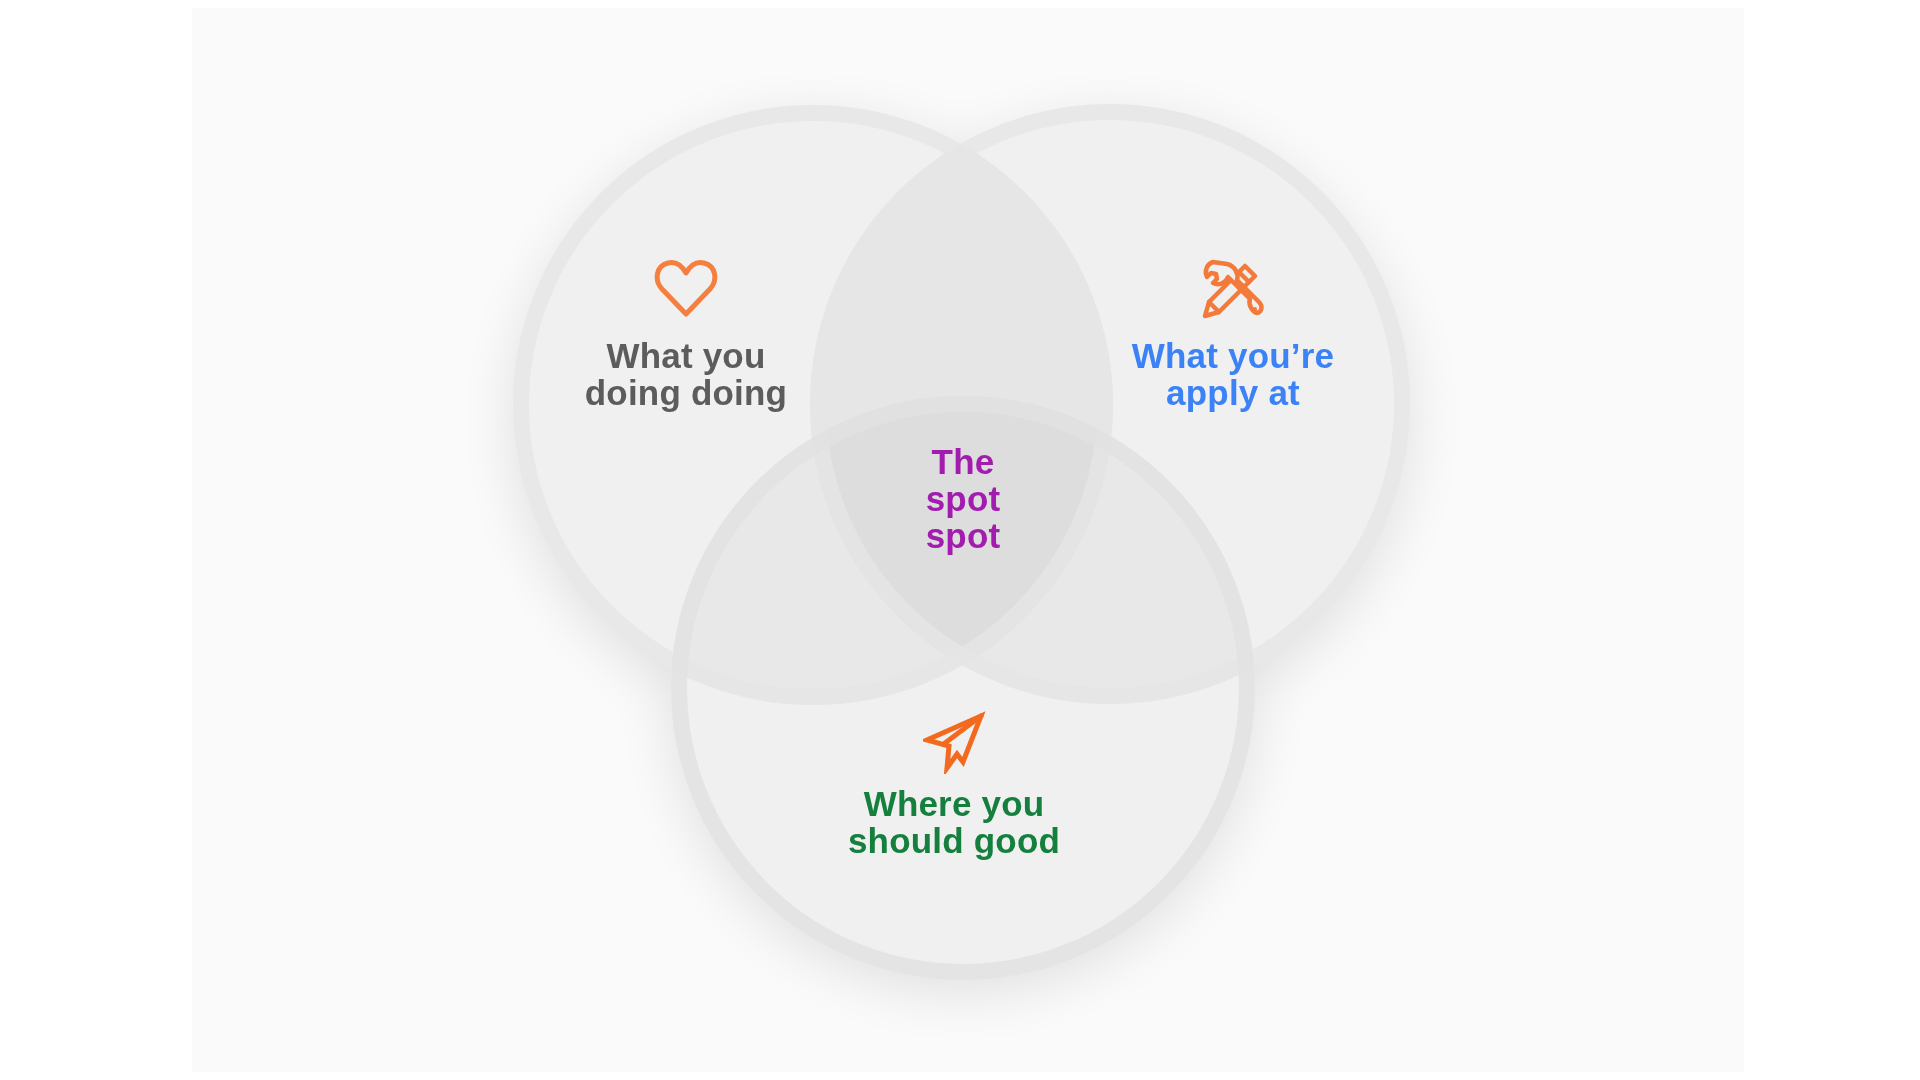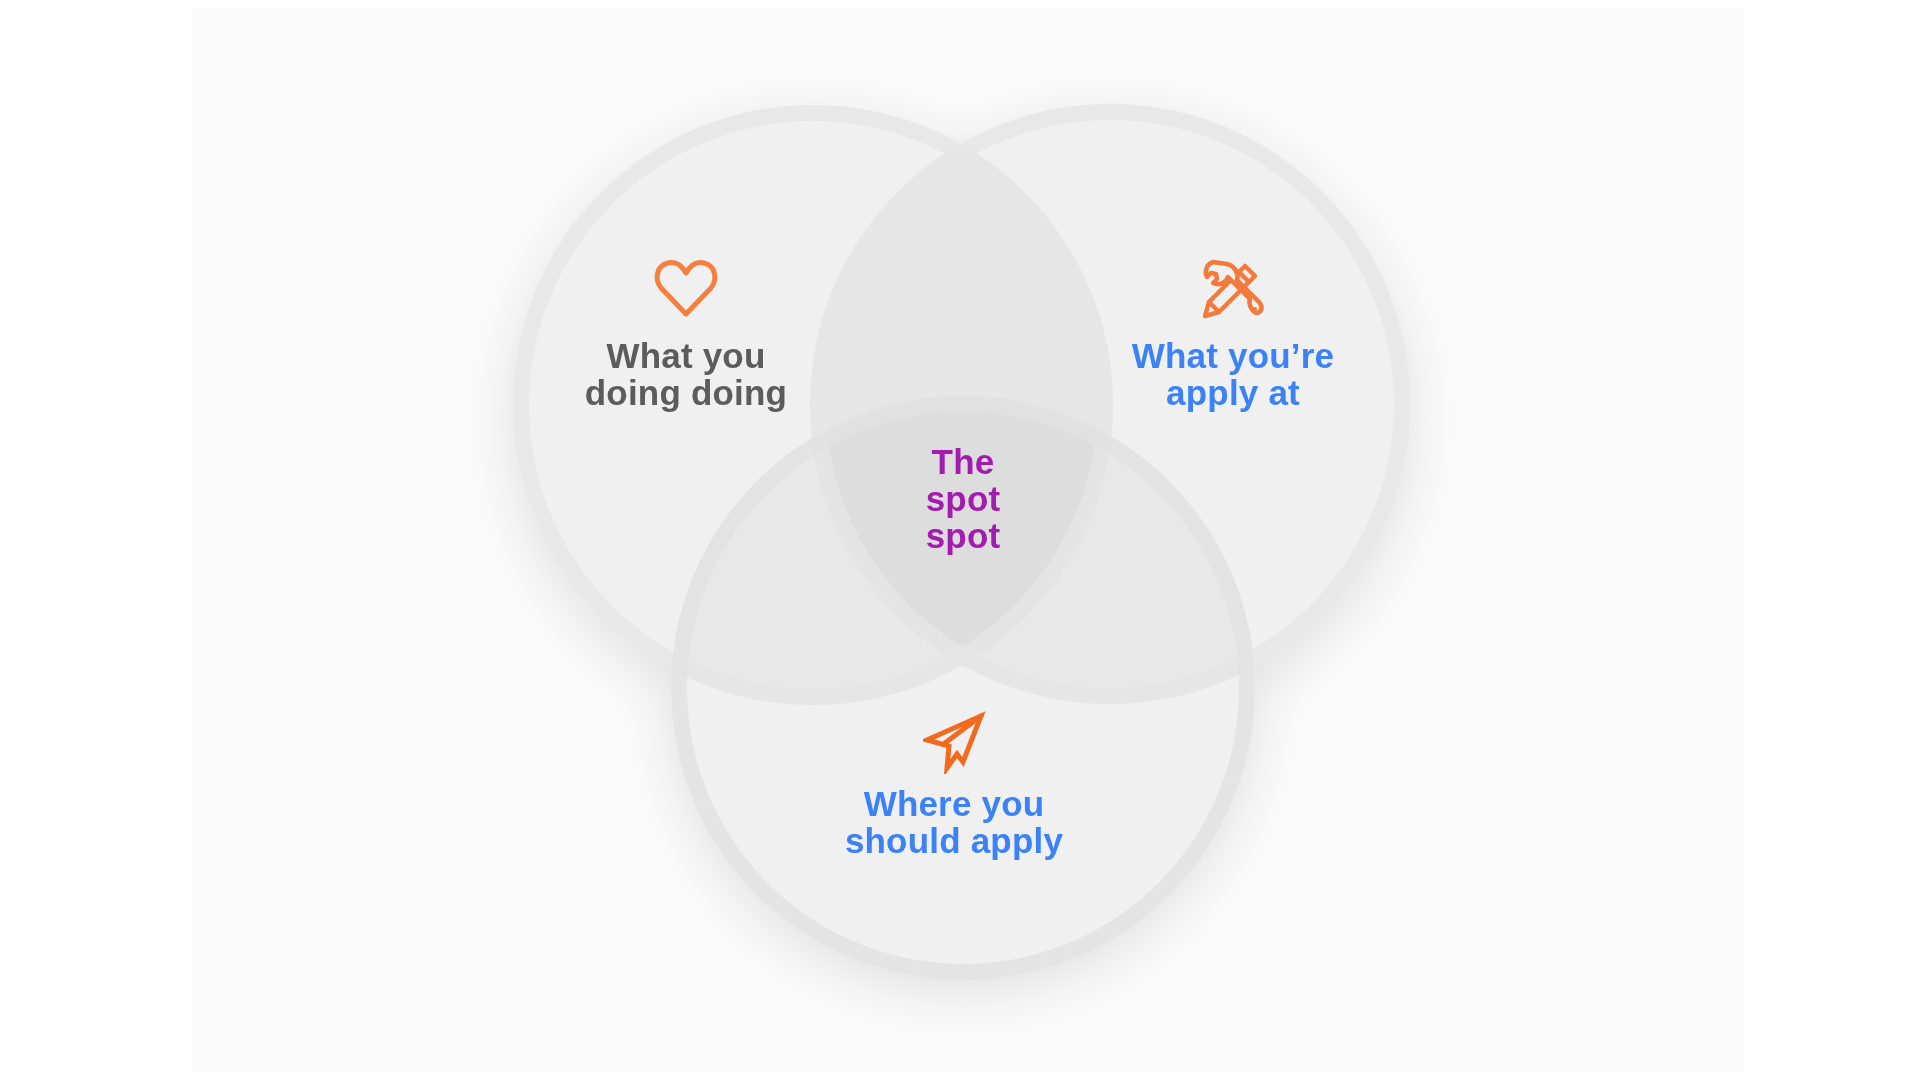--- a/index.html
+++ b/index.html
@@ -115,16 +115,16 @@
   <span class="line">What you’re</span>
   <span class="line">apply at</span>
 </div>
 
 <div class="label" style="left:963px; top:443px; color:#a21caf; line-height:37px;">
   <span class="line">The</span>
   <span class="line">spot</span>
   <span class="line">spot</span>
 </div>
 
-<div class="label" style="left:954px; top:785px; color:#3b82f6;">
+<div class="label" style="left:954px; top:785px; color:#15803d;">
   <span class="line">Where you</span>
-  <span class="line">should apply</span>
+  <span class="line">should good</span>
 </div>
 
 </body></html>

